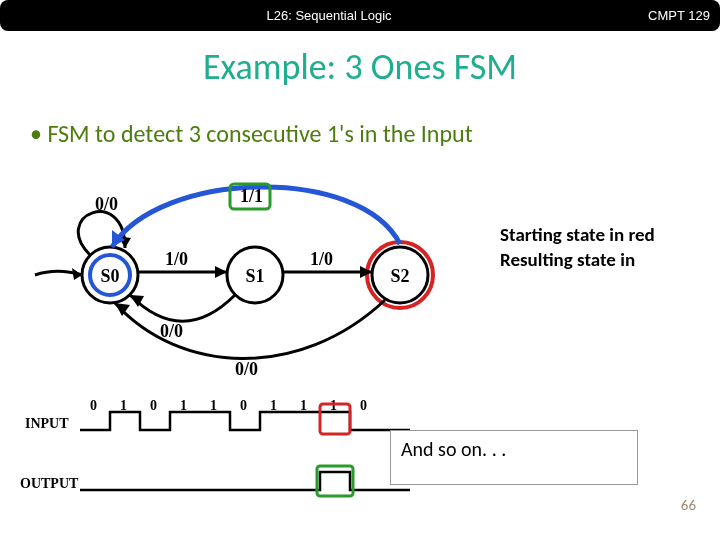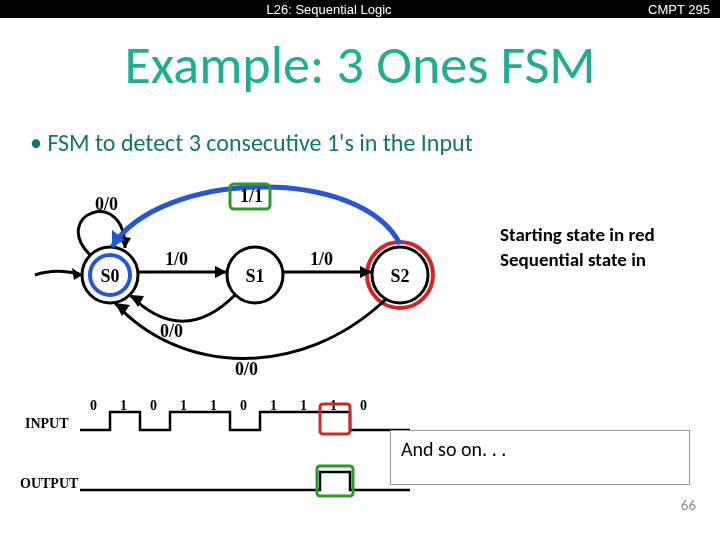--- a/index.html
+++ b/index.html
@@ -7,40 +7,41 @@
     width: 720px;
     height: 540px;
     background: #fff;
     font-family: Calibri, Arial, sans-serif;
     position: relative;
     overflow: hidden;
   }
   .topbar {
     background: #000;
     color: #fff;
-    height: 18px;
+    height: 31px;
     display: flex;
     align-items: center;
     justify-content: space-between;
     padding: 0 10px;
     font-size: 13px;
     font-family: Arial, sans-serif;
+    border-radius: 8px;
   }
   .topbar .left { flex: 1; text-align: center; }
   .topbar .right { }
   .title {
     color: #1fae8f;
-    font-size: 54px;
+    font-size: 36px;
     text-align: center;
     margin-top: 14px;
     font-weight: 400;
   }
   .bullet {
     font-size: 24px;
-    color: #0f766e;
+    color: #4d7c0f;
     margin: 30px 0 0 30px;
   }
   .bullet::before { content: "• "; }
   .diagram {
     position: absolute;
     left: 30px;
     top: 180px;
     width: 480px;
     height: 200px;
   }
@@ -58,21 +59,21 @@
     position: absolute;
     left: 20px;
     top: 400px;
     width: 680px;
     height: 110px;
   }
   .andso {
     position: absolute;
     left: 390px;
     top: 430px;
-    width: 300px;
+    width: 248px;
     height: 55px;
     background: #fff;
     border: 1px solid #999;
     font-size: 20px;
     padding: 6px 10px;
   }
   .pagenum {
     position: absolute;
     right: 24px;
     bottom: 26px;
@@ -88,21 +89,21 @@
   .red-box { fill: none; stroke: #d62424; stroke-width: 3; }
   .hw-text { font-family: "Comic Sans MS", cursive; font-size: 18px; font-weight: bold; }
   .hw-small { font-family: "Comic Sans MS", cursive; font-size: 14px; font-weight: bold; }
   .sig { fill: none; stroke: #000; stroke-width: 2.5; }
 </style>
 </head>
 <body>
 
 <div class="topbar">
   <span class="left">L26: Sequential Logic</span>
-  <span class="right">CMPT 295</span>
+  <span class="right">CMPT 129</span>
 </div>
 
 <h1 class="title">Example: 3 Ones FSM</h1>
 
 <div class="bullet">FSM to detect 3 consecutive 1's in the Input</div>
 
 <div class="diagram">
 <svg viewBox="0 0 480 200">
 
   <path class="arrow" d="M 5 95 C 20 90 35 90 52 95"></path>
@@ -141,21 +142,21 @@
 
   <path d="M 370 64 C 330 -15 130 -10 82 67" fill="none" stroke="#2456d6" stroke-width="5"></path>
   <polygon fill="#2456d6" points="82,67 82,50 95,60"></polygon>
   <text x="210" y="22" class="hw-text">1/1</text>
   <rect x="200" y="4" width="40" height="25" class="green-box" rx="4"></rect>
 </svg>
 </div>
 
 <div class="legend">
   <div>Starting state in red</div>
-  <div>Sequential state in</div>
+  <div>Resulting state in</div>
 </div>
 
 <div class="timing">
 <svg viewBox="0 0 680 110">
   <text x="5" y="28" class="hw-small">INPUT</text>
   <text x="0" y="88" class="hw-small">OUTPUT</text>
 
   <path class="sig" d="M60 30 L90 30 L90 12 L120 12 L120 30 L150 30 L150 12 L210 12 L210 30 L240 30 L240 12 L330 12 L330 30 L390 30"></path>
 
   <path class="sig" d="M60 90 L300 90 L300 72 L330 72 L330 90 L390 90"></path>

